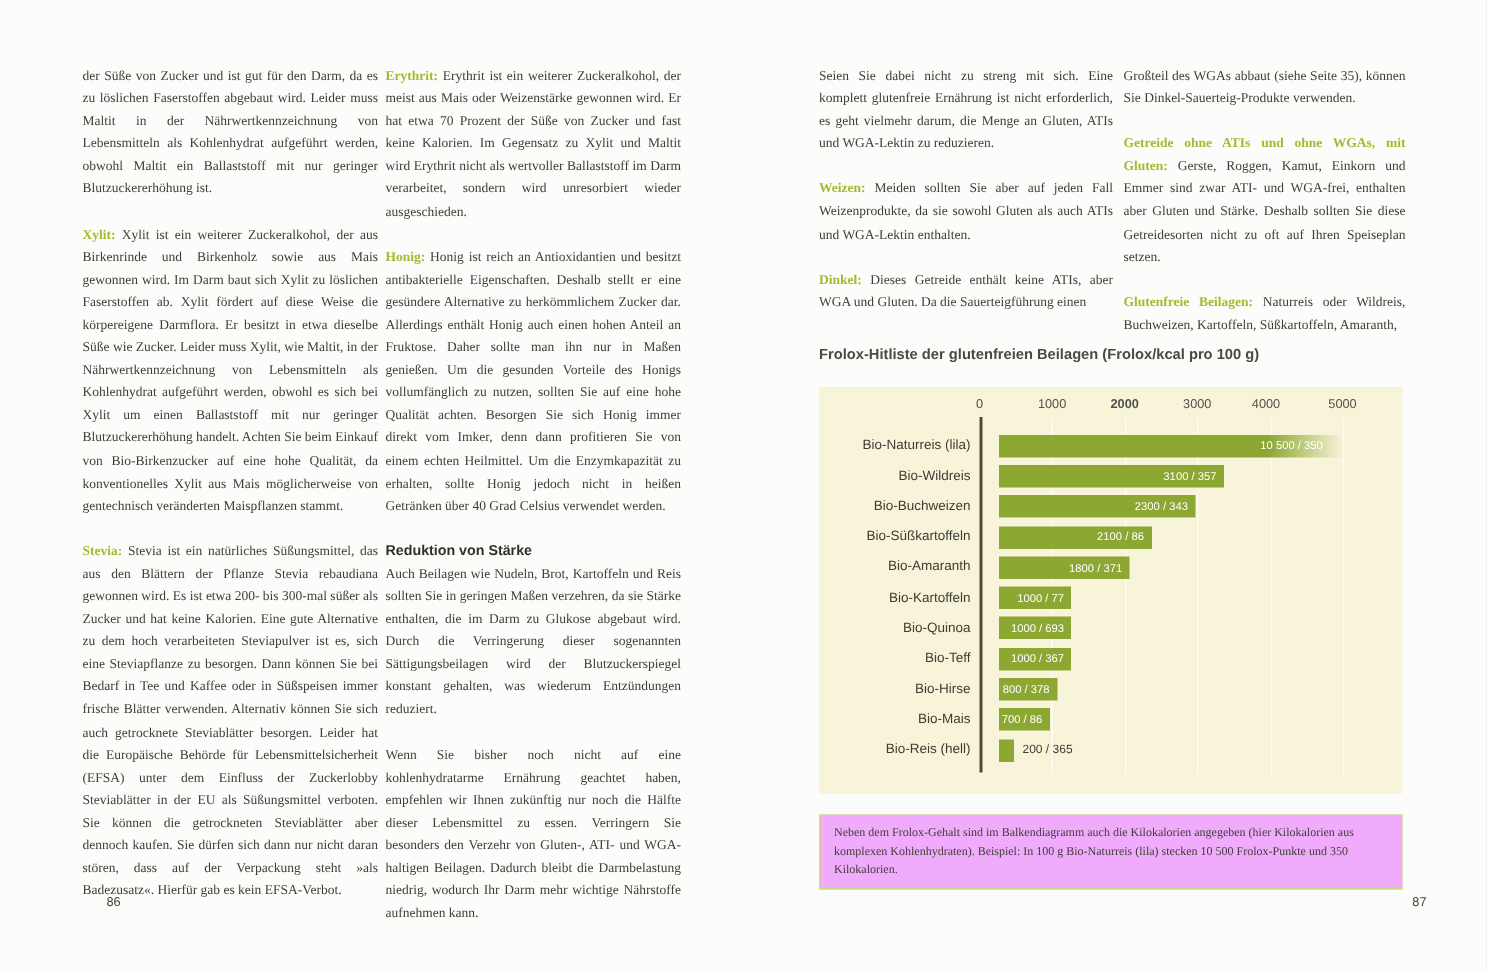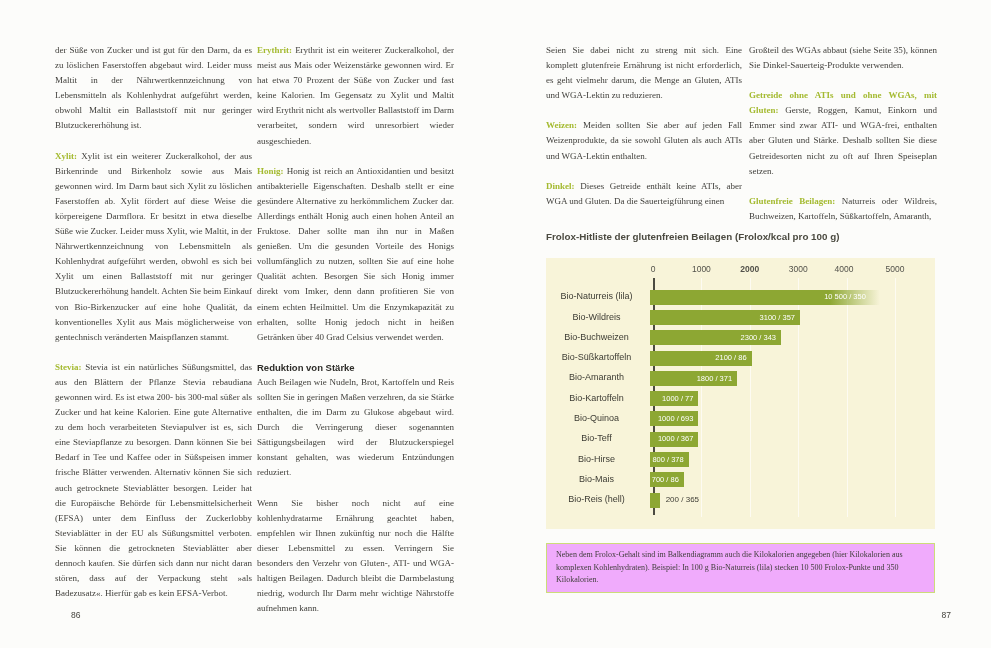--- a/index.html
+++ b/index.html
@@ -7,33 +7,33 @@
           font-family:"Liberation Serif",serif;color:#3f3e3a;}
   .col{position:absolute;top:43px;text-align:justify;font-size:9px;line-height:15.1px;}
   .col p{margin:0 0 15px 0;}
   .col p:last-child{margin-bottom:0;}
   .col h3{margin:0;font:bold 9.5px/15.1px "Liberation Sans",sans-serif;color:#2f2e2a;text-align:left;}
   .lead{color:#a4ba30;font-weight:bold;}
   #pl-col1{left:55px;width:197px;}
   #pl-col2{left:257px;width:197px;}
   #pr-col1{left:546px;width:196px;}
   #pr-col2{left:749px;width:188px;}
-  .pagenum{position:absolute;top:610px;font:8.5px "Liberation Sans",sans-serif;color:#45443e;padding-left:16px;}
+  .pagenum{position:absolute;top:596px;font:8.5px "Liberation Sans",sans-serif;color:#45443e;padding-left:16px;}
   #pagenum-left{left:55px;}
   #pagenum-right{left:546px;width:389px;text-align:right;}
   .chart-title{position:absolute;left:546px;top:231px;
                font:bold 9.8px "Liberation Sans",sans-serif;color:#4b4a40;}
   .chart-panel{position:absolute;left:546px;top:258px;width:389px;height:271px;background:#f8f4d9;}
   .axis-line{position:absolute;left:107px;top:20px;width:2px;height:237px;background:#4c4b41;}
   .tick{position:absolute;top:6px;transform:translateX(-50%);
         font:8.5px "Liberation Sans",sans-serif;color:#52514a;}
   .gridline{position:absolute;top:20px;height:239px;width:1px;background:rgba(255,255,255,0.65);}
   .rows{position:absolute;left:0;top:29px;width:100%;}
   .chart-row{height:20.3px;display:flex;align-items:center;}
-  .cat-label{width:101px;flex:none;text-align:center;padding-right:3px;white-space:nowrap;
+  .cat-label{width:101px;flex:none;text-align:right;padding-right:19px;white-space:nowrap;
              font:9px/1.1 "Liberation Sans",sans-serif;color:#3d3c34;}
   .bar{height:15px;flex:none;background:#8da733;display:flex;align-items:center;justify-content:flex-end;}
   .bar.overflow{background:linear-gradient(to right,#8da733 78%,rgba(141,167,51,0) 100%);}
   .bar-value{font:7.5px/1 "Liberation Sans",sans-serif;color:#ffffff;padding-right:5px;white-space:nowrap;}
   .bar-value.outside{color:#3d3c34;font-size:8px;padding:0 0 0 6px;}
   .footnote{position:absolute;left:546px;top:543px;width:389px;box-sizing:border-box;
             border:1.5px solid #ccdc79;background:#f0abfc;padding:5px 9px;
             font:8px/12.5px "Liberation Serif",serif;color:#3f3e3a;}
 </style>
 </head>

